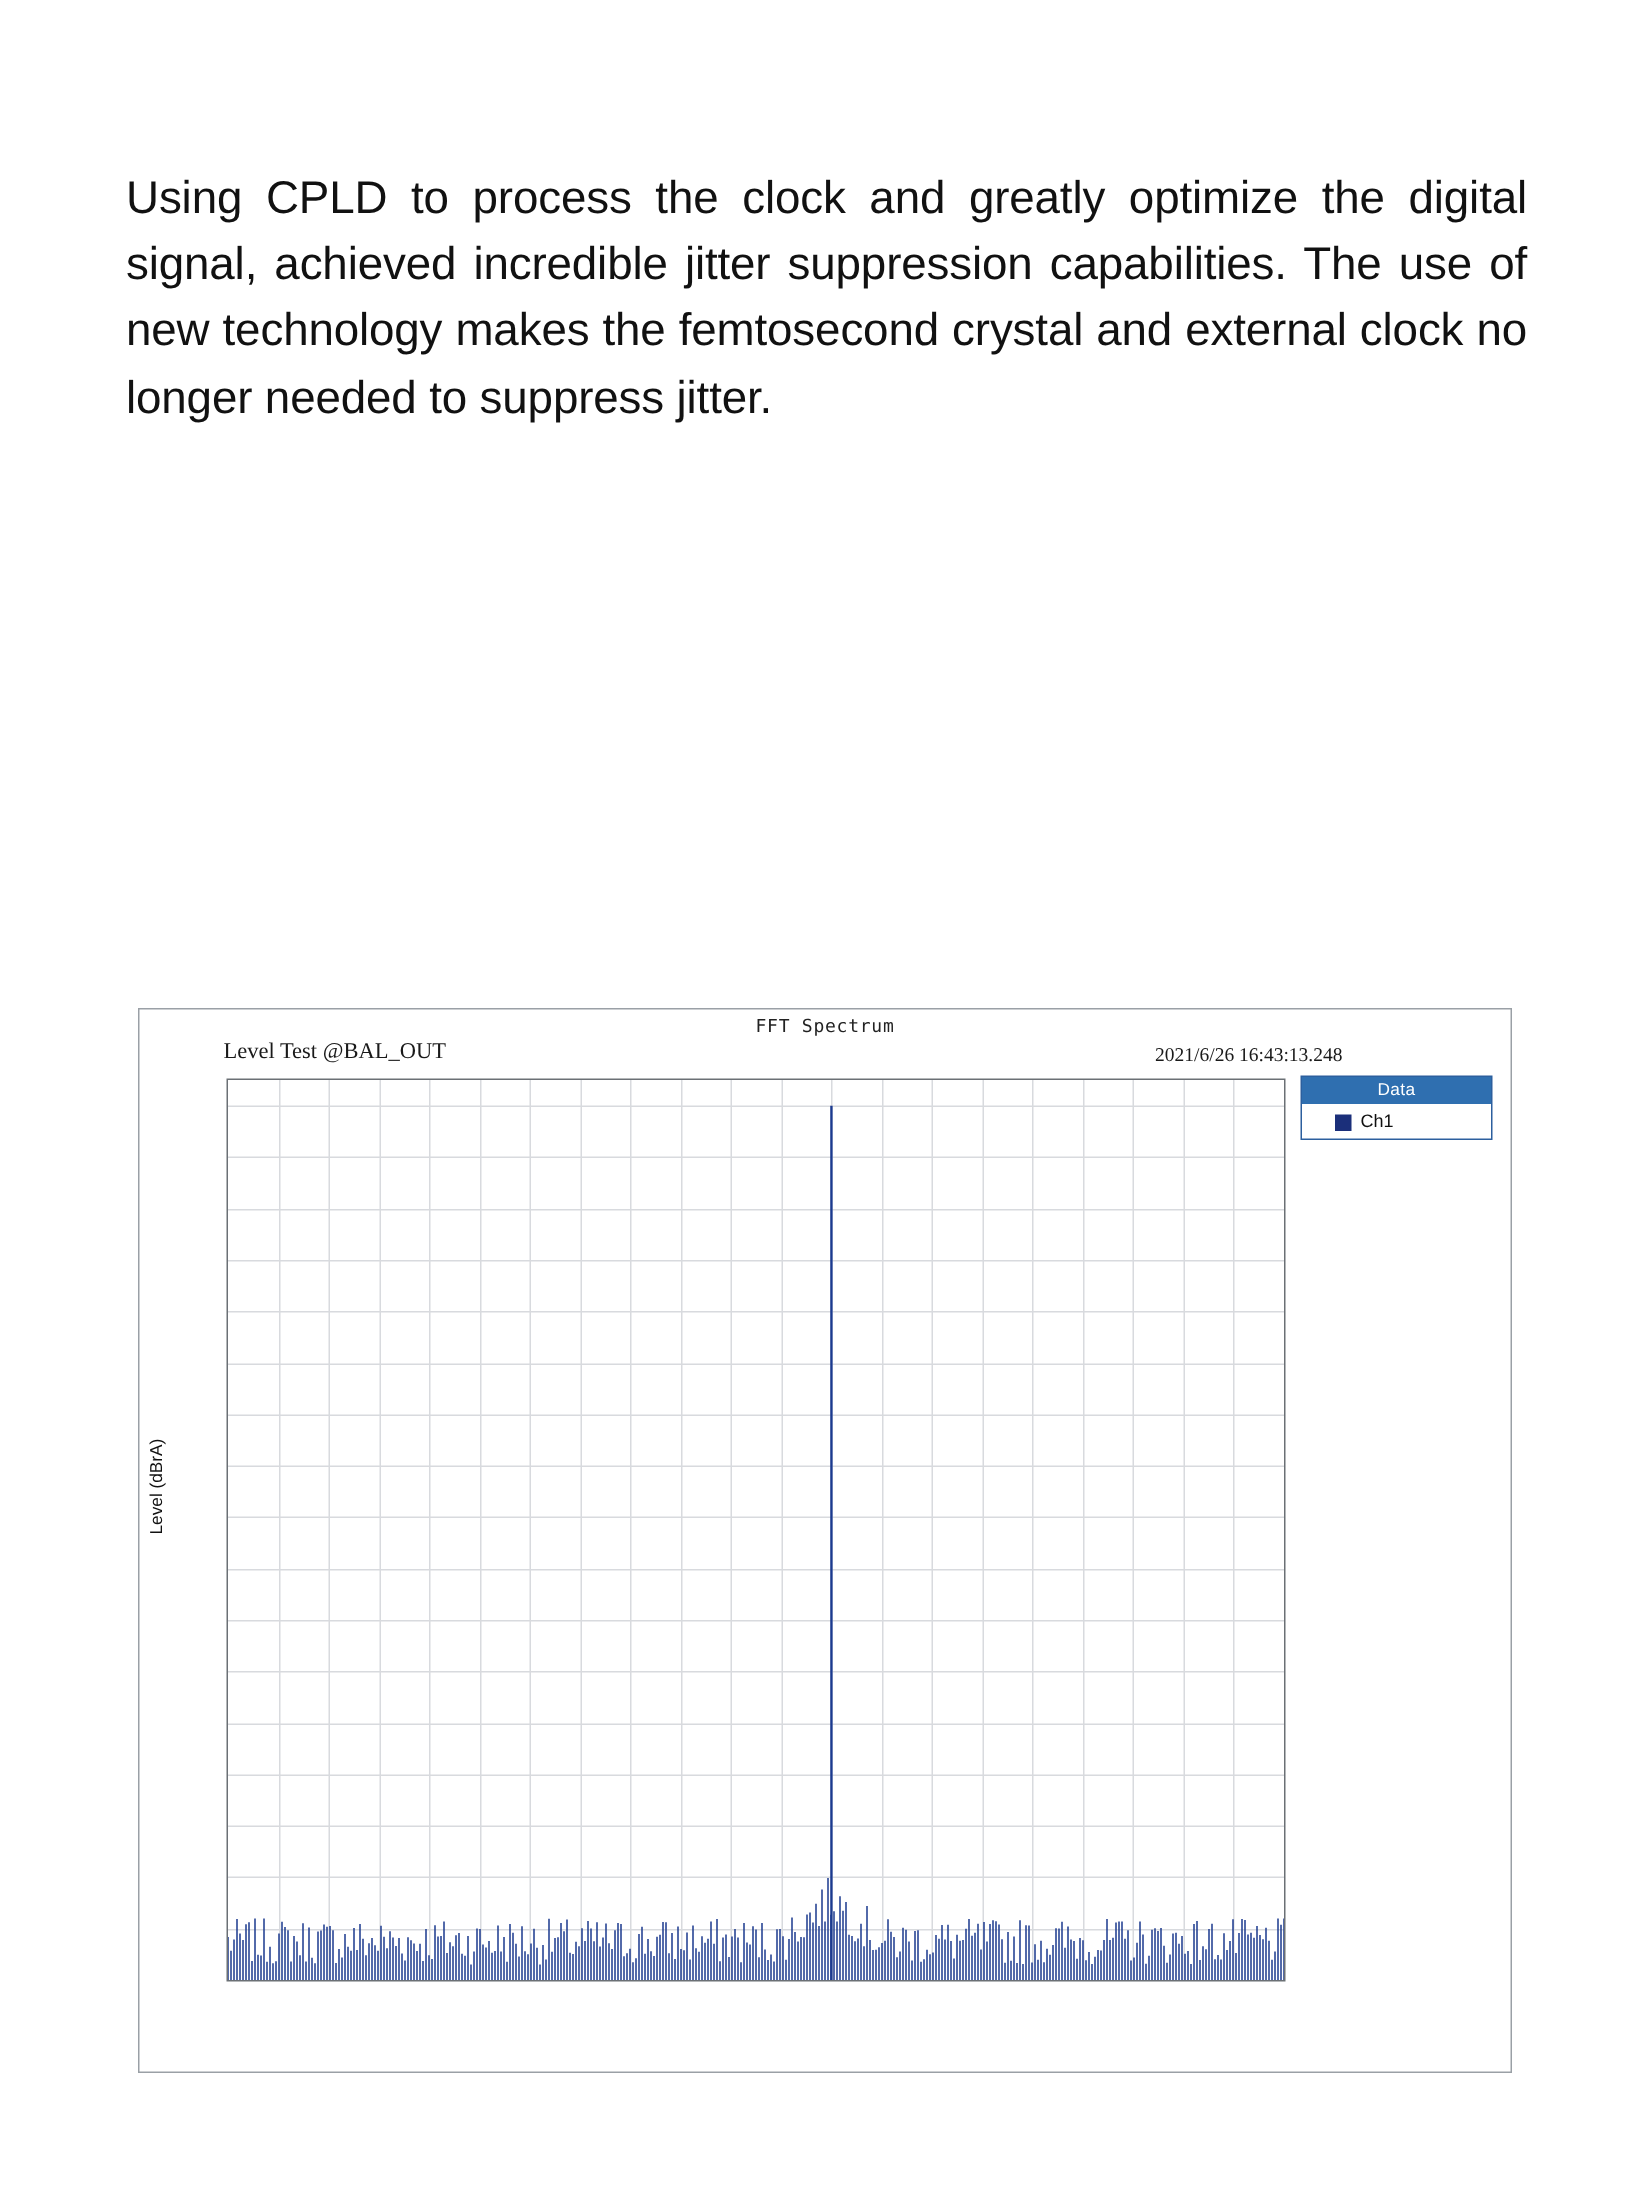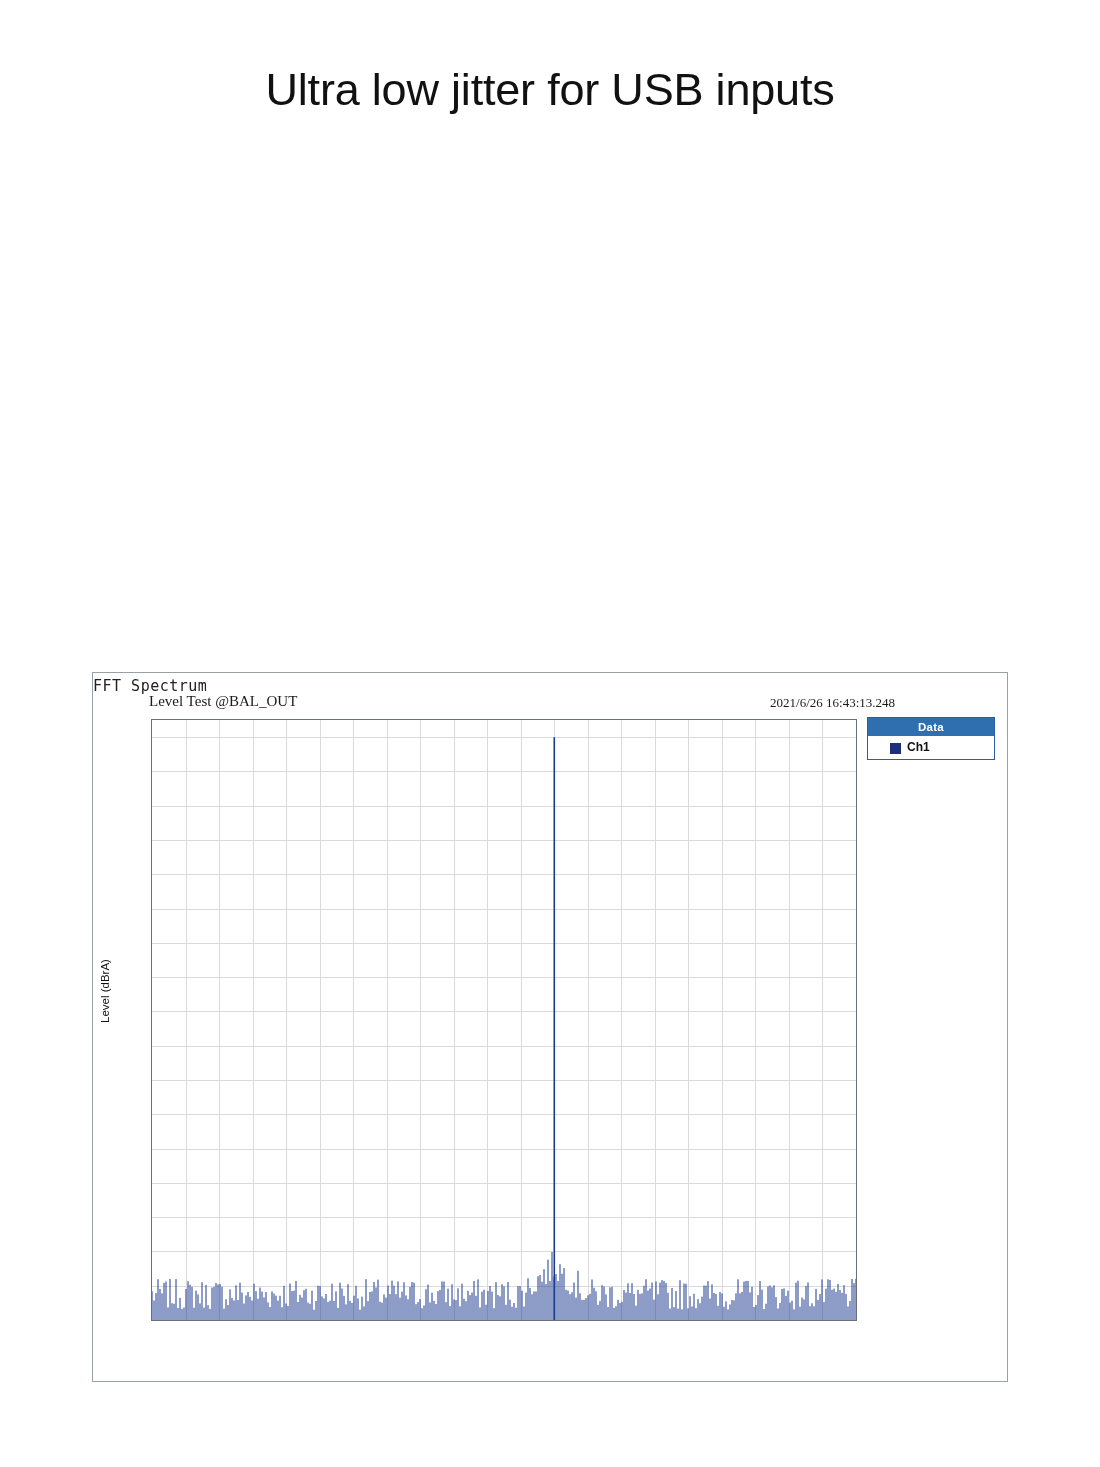--- a/index.html
+++ b/index.html
@@ -48,23 +48,23 @@
     height: 710px;
     border: 1px solid #9aa0a6;
     background: #ffffff;
     box-sizing: border-box;
   }
   .chart-title {
     position: absolute;
     top: 4px;
     left: 0;
     width: 100%;
-    text-align: left;
+    text-align: center;
     font-family: "DejaVu Sans Mono", monospace;
-    font-size: 15px;
+    font-size: 12px;
     color: #222;
     letter-spacing: 0.5px;
   }
   .chart-subhead-left {
     position: absolute;
     top: 20px;
     left: 56px;
     font-size: 15px;
     color: #1a1a1a;
     font-family: "Liberation Serif", serif;
@@ -128,21 +128,20 @@
     white-space: nowrap;
   }
   .legend {
     position: absolute;
     right: 12px;
     top: 44px;
     width: 128px;
     border: 1px solid #2c5f9e;
     background: #ffffff;
     box-sizing: border-box;
-    font-weight: bold;
   }
   .legend-head {
     background: #2f6fb0;
     color: #ffffff;
     font-size: 11.5px;
     text-align: center;
     padding: 3px 0 3px;
     letter-spacing: 0.3px;
   }
   .legend-row {
@@ -178,23 +177,23 @@
   .noise-canvas, .peak {
     position: absolute;
   }
 </style>
 </head>
 <body>
 
 <div class="page">
 
   <div class="headline">
-    <span>Ultra low jitter for USB inputs</span>
   </div>
 
+  <div class="body-copy">Using CPLD to process the clock and greatly optimize the digital signal, achieved incredible jitter suppression capabilities. The use of new technology makes the femtosecond crystal and external clock no longer needed to suppress jitter.</div>
 
   <div class="chart-wrap">
 
     <div class="chart-title">FFT Spectrum</div>
     <div class="chart-subhead-left">Level Test @BAL_OUT</div>
     <div class="chart-subhead-right">2021/6/26 16:43:13.248</div>
 
     <div class="ap-logo">AP</div>
 
     <div class="legend">

